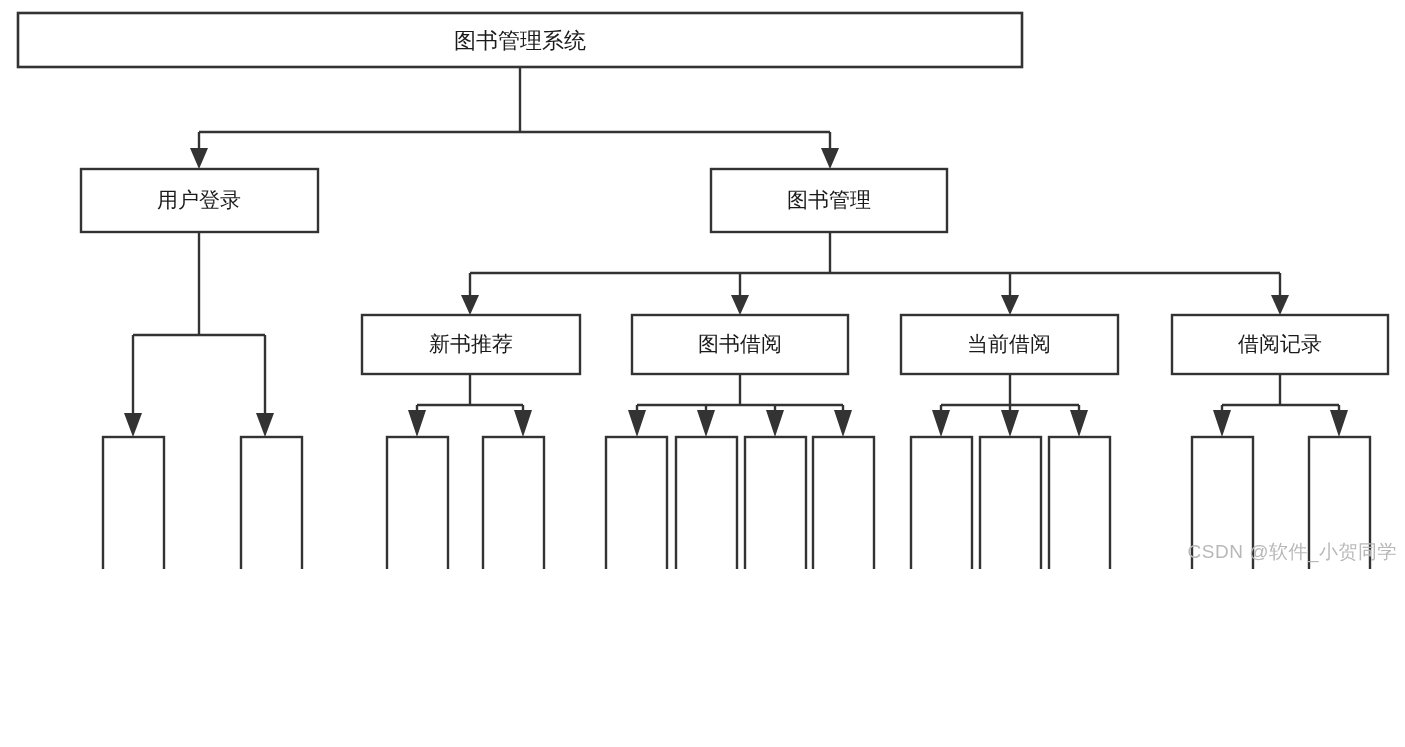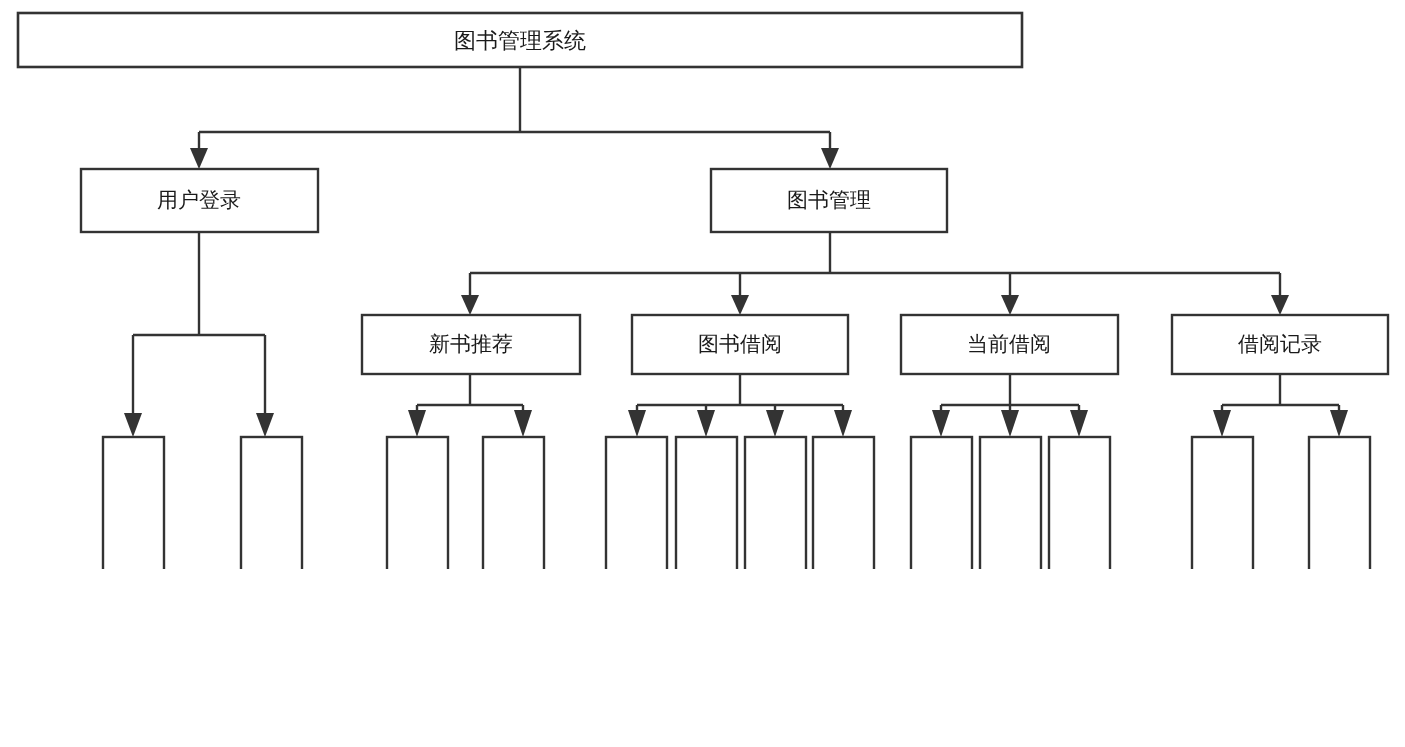--- a/index.html
+++ b/index.html
@@ -222,14 +222,15 @@
   <div class="leaf-label" style="left:745px; top:444px; width:61px; height:296px; display:flex; align-items:flex-start; justify-content:center;">编辑图书（管理员）</div>
   <div class="leaf-label" style="left:813px; top:437px; width:61px; height:296px; display:flex; align-items:center; justify-content:center;">借阅图书</div>
 
   <div class="leaf-label" style="left:911px; top:437px; width:61px; height:296px; display:flex; align-items:center; justify-content:center;">查询图书</div>
   <div class="leaf-label" style="left:980px; top:437px; width:61px; height:296px; display:flex; align-items:center; justify-content:center;">归还图书</div>
   <div class="leaf-label" style="left:1049px; top:444px; width:61px; height:296px; display:flex; align-items:flex-start; justify-content:center;">确认归还（管理员）</div>
 
   <div class="leaf-label" style="left:1192px; top:437px; width:61px; height:296px; display:flex; align-items:center; justify-content:center;">新增借阅记录</div>
   <div class="leaf-label" style="left:1309px; top:437px; width:61px; height:296px; display:flex; align-items:center; justify-content:center;">查询借阅记录</div>
 
+  <div class="watermark">CSDN @软件_小贺同学</div>
 
 </div>
 
 </body></html>

